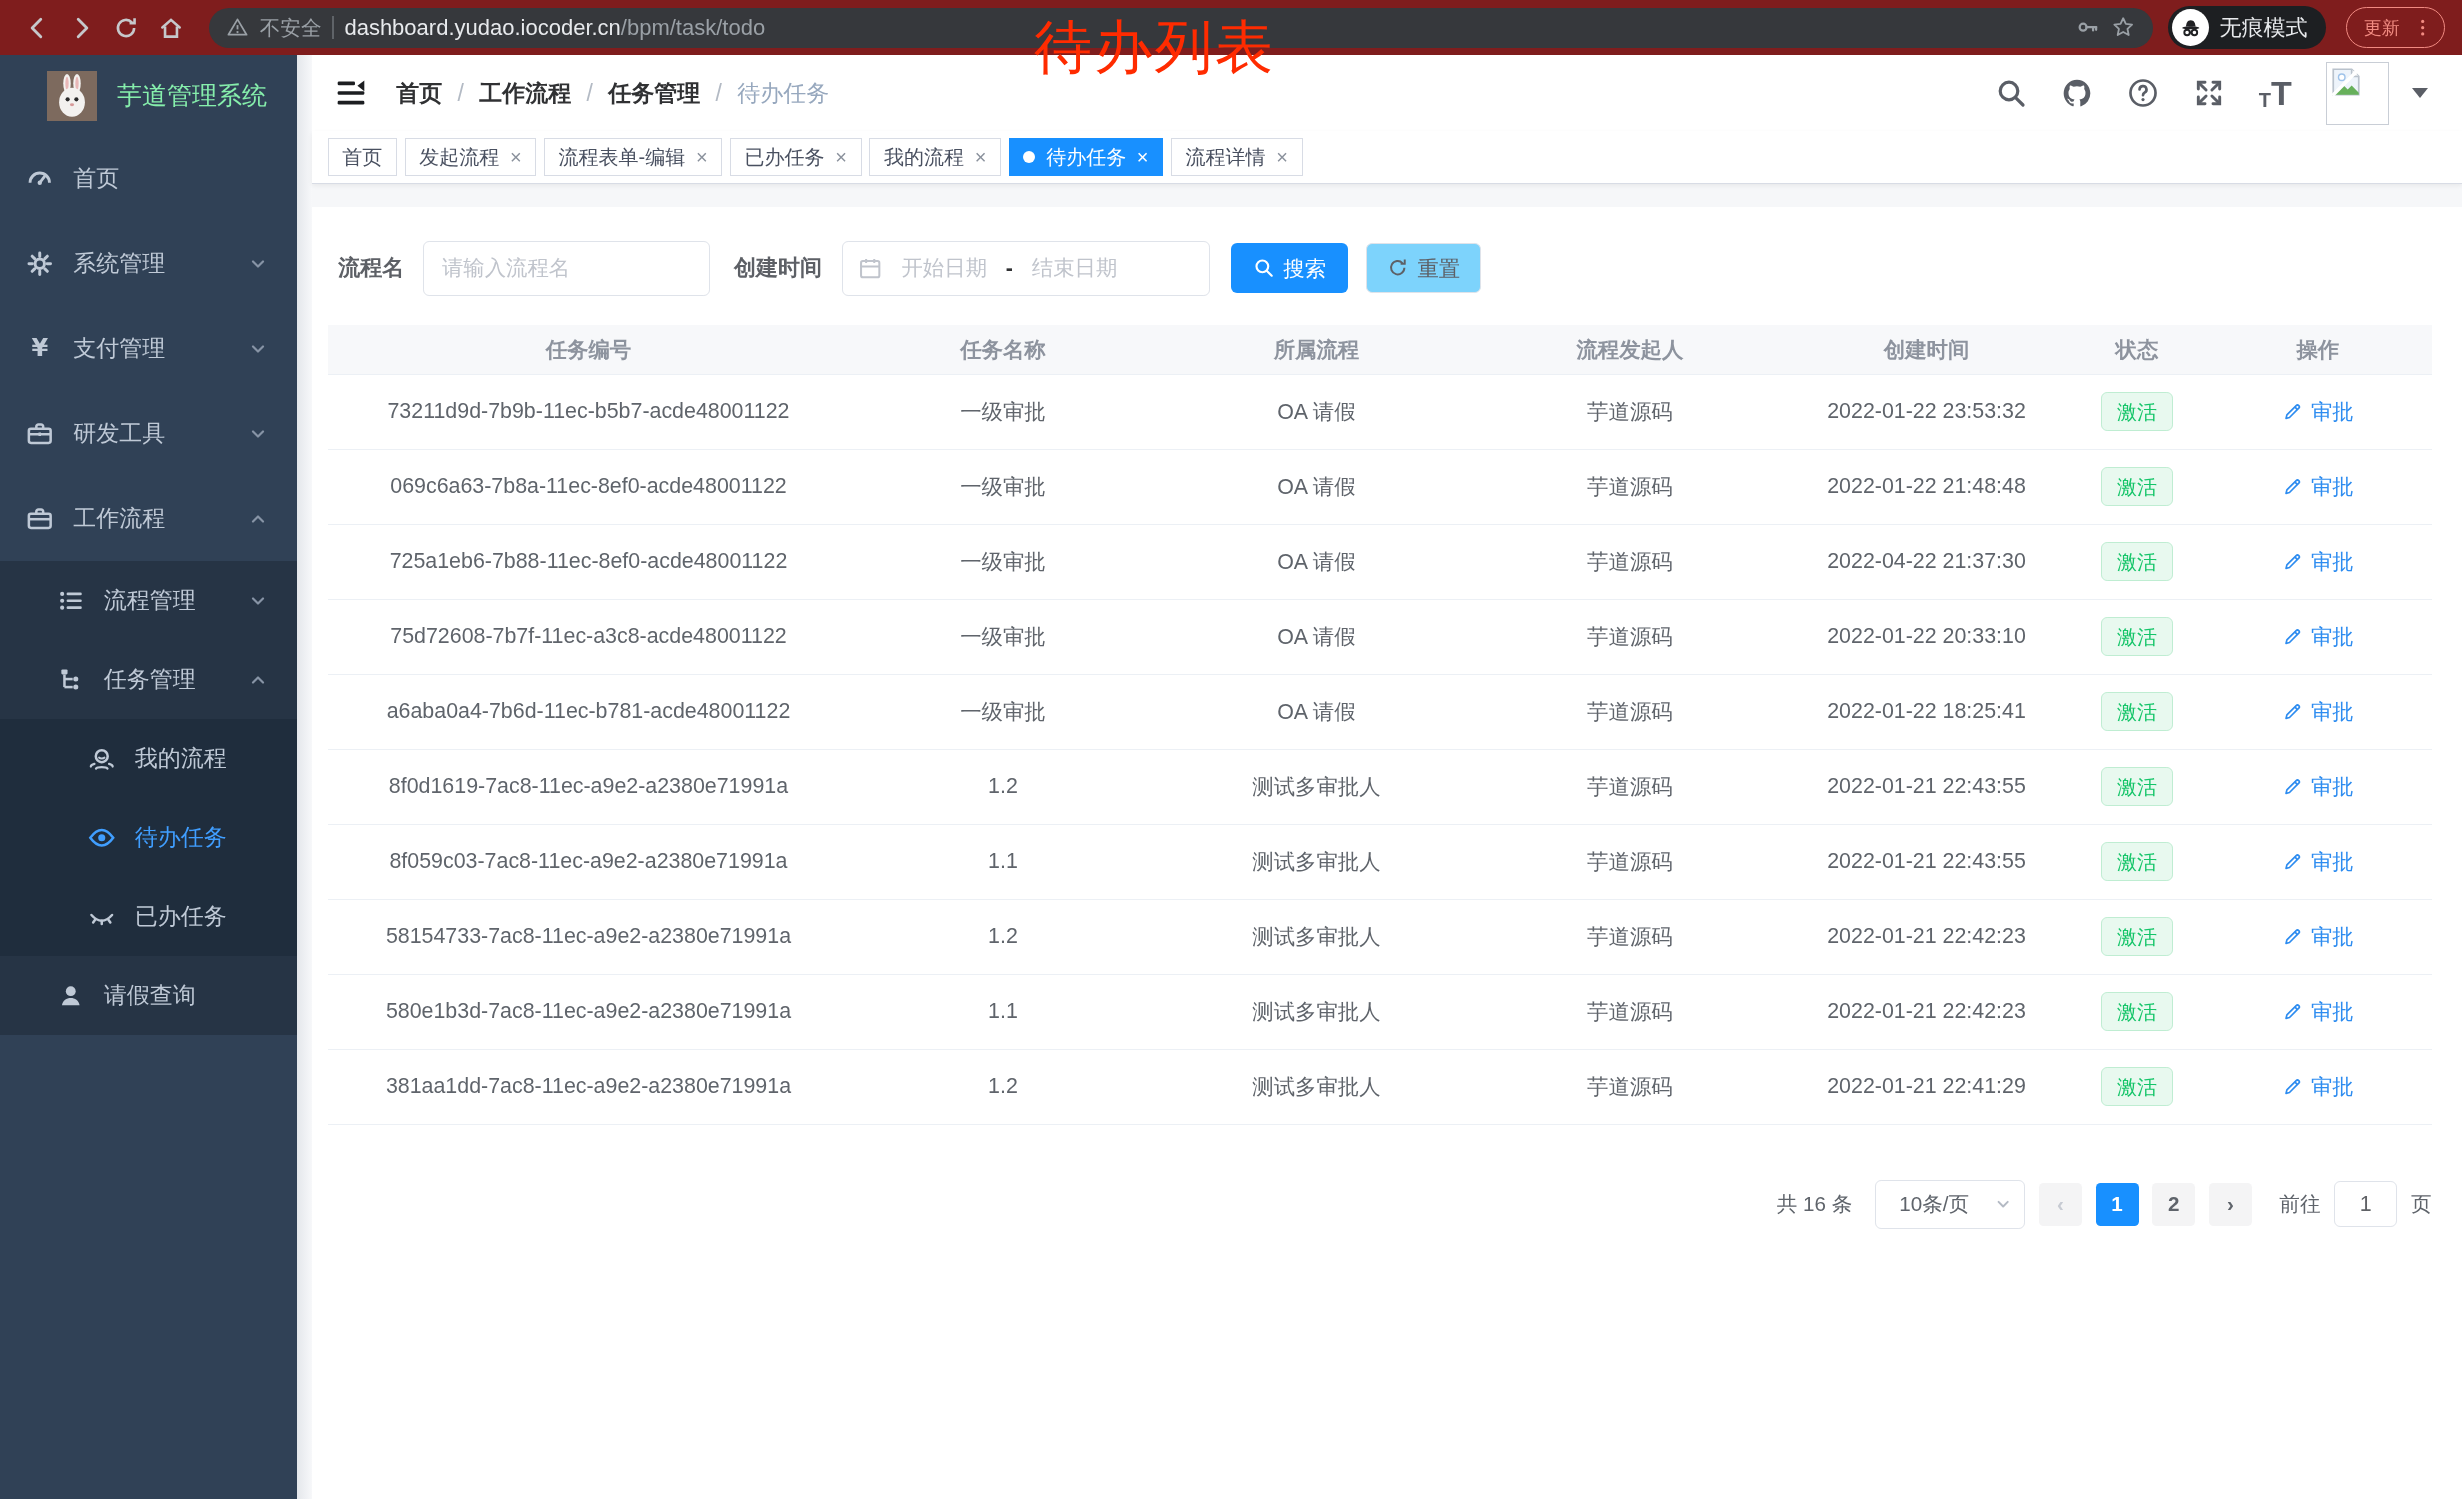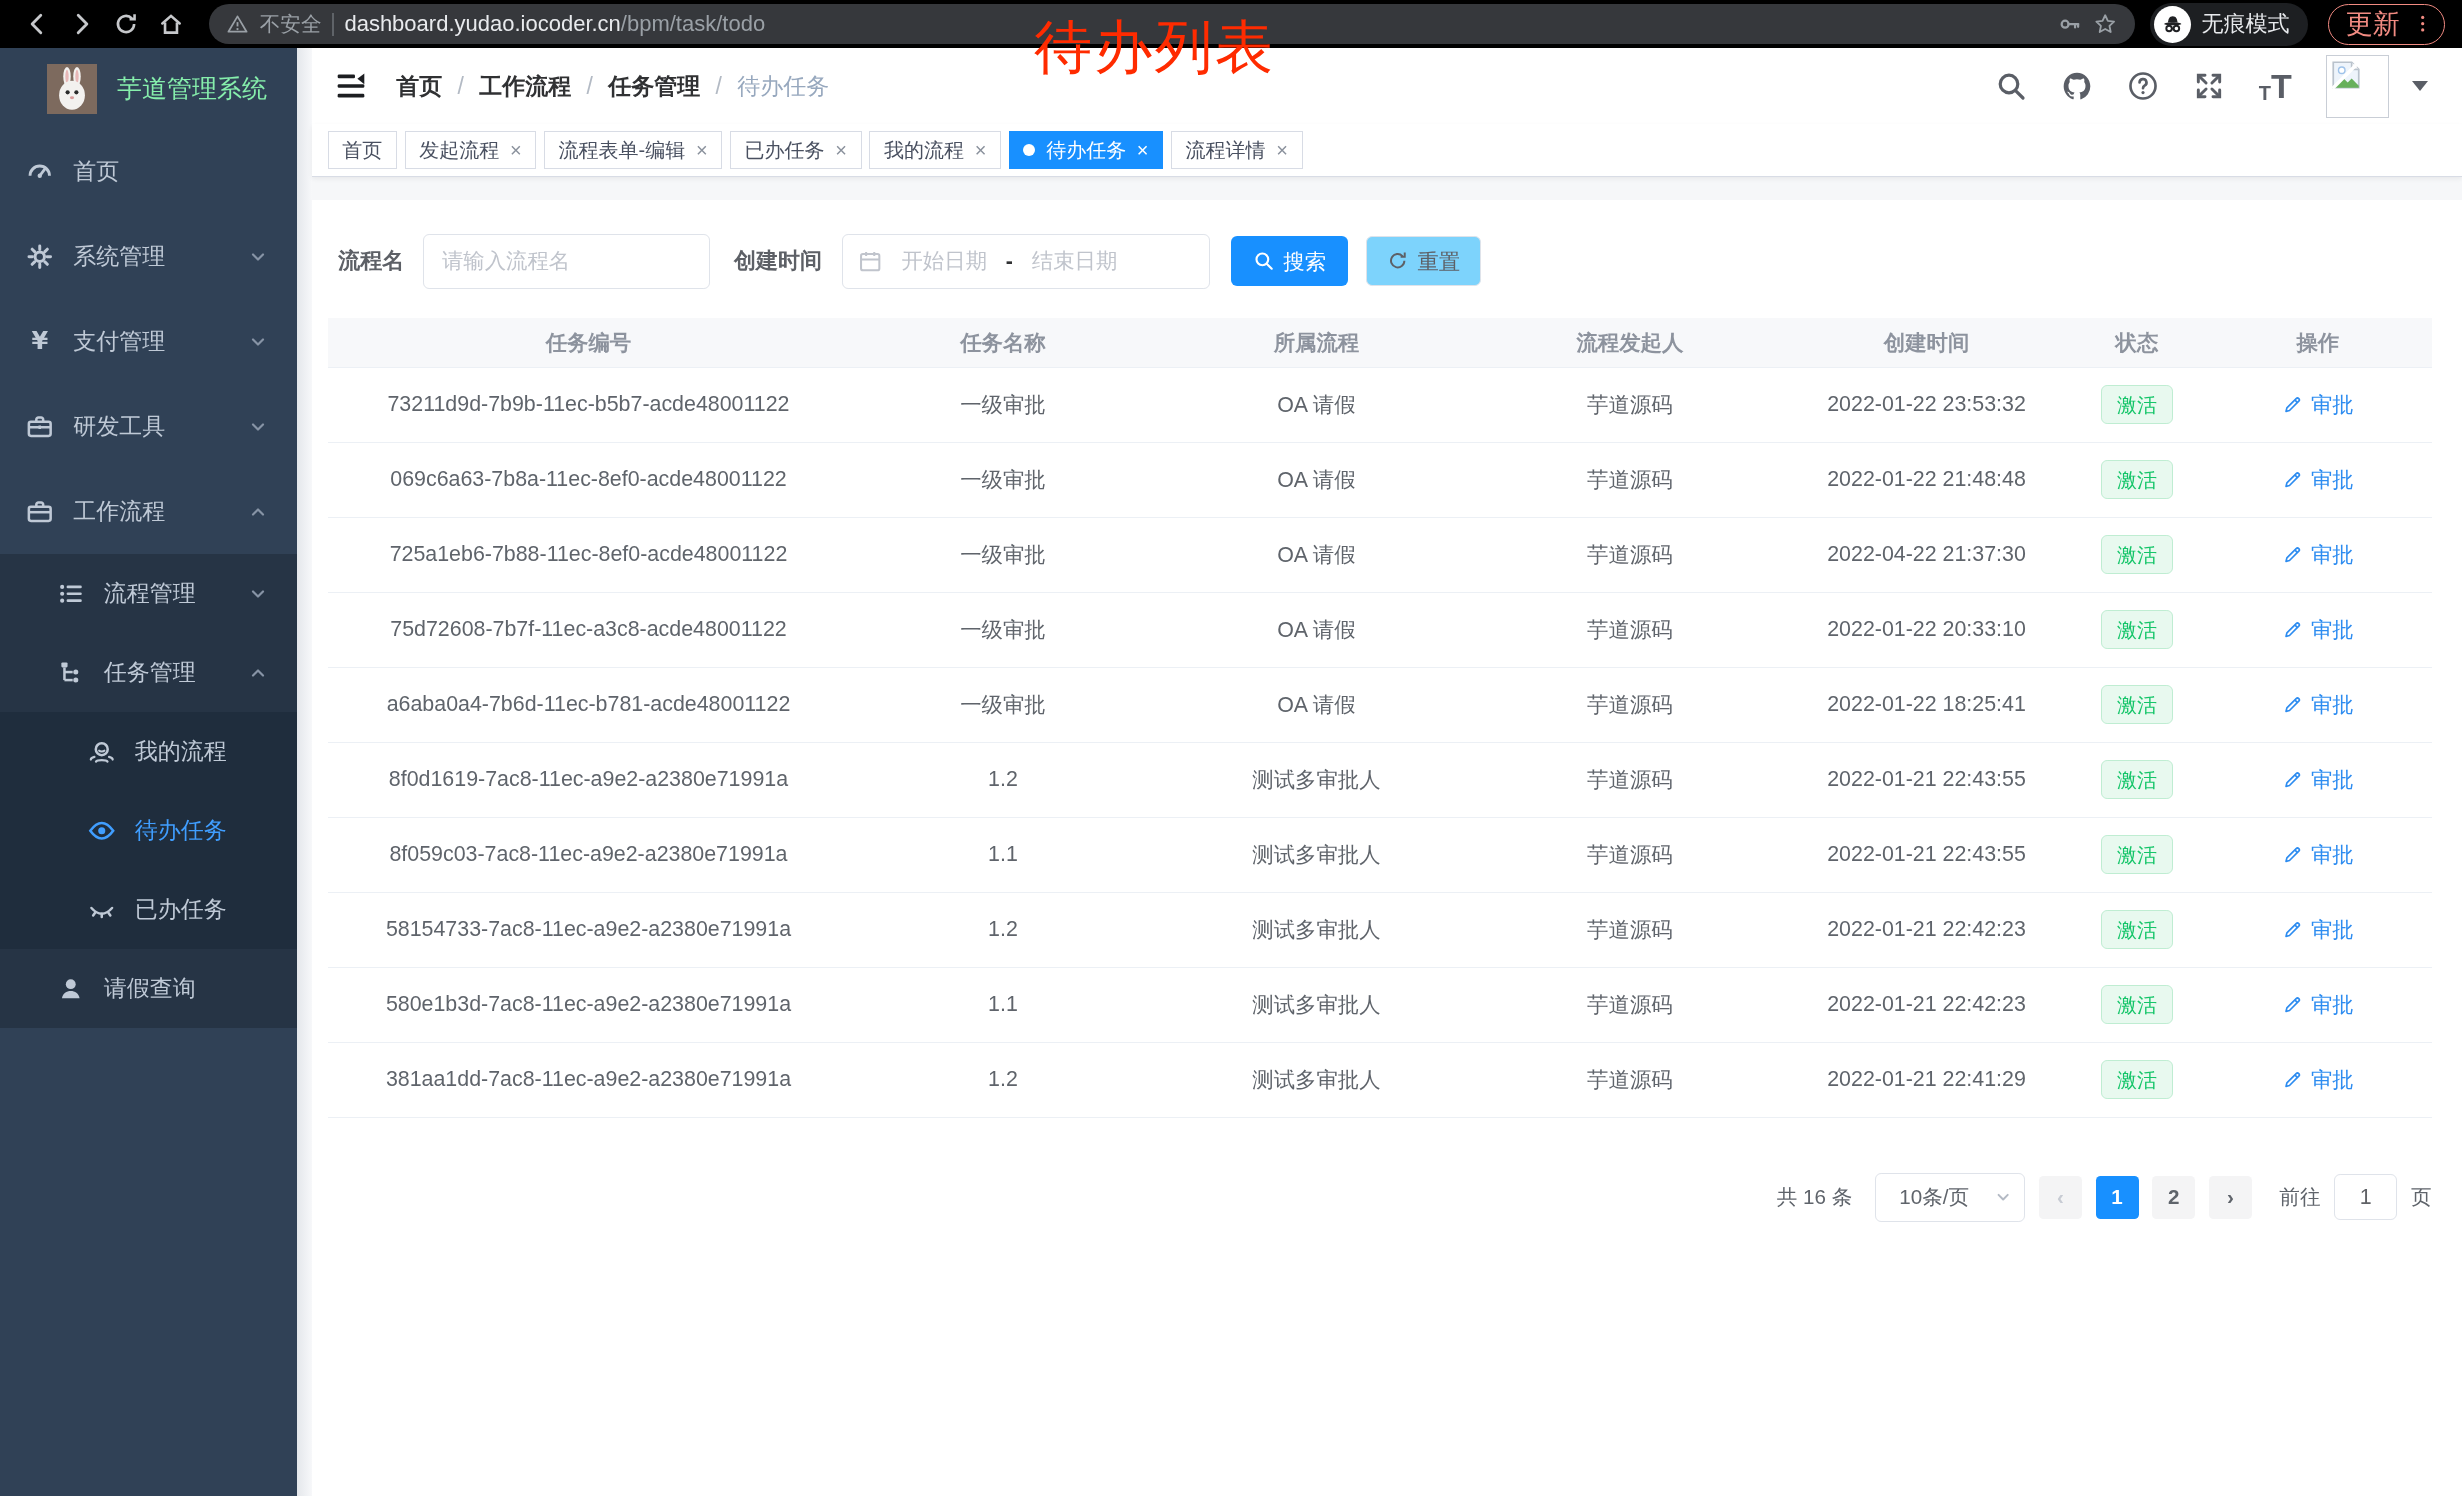--- a/index.html
+++ b/index.html
@@ -1,37 +1,37 @@
 <!DOCTYPE html>
 <html style="font-size:12.2px"><head>
 <meta charset="utf-8">
 <style>
   * { margin:0; padding:0; box-sizing:border-box; }
   html,body { width:2462px; height:1500px; overflow:hidden; }
   body { font-family:"Liberation Sans","DejaVu Sans",sans-serif; font-size:21.4px; background:#fff; position:relative; }
   svg { display:block; }
 
   
-  .chrome { height:48px; background:#000000; display:flex; align-items:center; padding:0 17px; gap:4.6px; }
+  .chrome { height:55px; background:#7f1d1d; display:flex; align-items:center; padding:0 17px; gap:4.6px; }
   .nav-btn { width:40px; height:40px; border-radius:50%; display:flex; align-items:center; justify-content:center; color:#c6c8cb; flex:none; }
   .nav-btn svg { width:26px; height:26px; }
   .omnibox { flex:1; height:40px; margin:0 10.7px 0 13.7px; background:#36383c; border-radius:20px; display:flex; align-items:center; padding:0 17px; gap:10.7px; min-width:0; }
   .omnibox .warn { color:#9aa0a6; } .omnibox .warn svg{ width:23px; height:23px;}
   .secure-label { color:#9aa0a6; font-size:20.6px; white-space:nowrap; }
   .omni-div { width:1.5px; height:23px; background:#5f6368; }
   .url { font-size:22px; color:#e8eaed; white-space:nowrap; }
   .url .path { color:#9aa0a6; }
   .omni-spacer { flex:1; }
   .omni-ico { color:#9aa0a6; } .omni-ico svg { width:24.4px; height:24.4px; }
   .incog { height:43px; background:#1d1f22; border-radius:21.4px; display:flex; align-items:center; gap:10.7px; padding:0 18.3px 0 3.8px; margin-right:15.3px; flex:none; }
   .hat-circle { width:37px; height:37px; border-radius:50%; background:#fff; display:flex; align-items:center; justify-content:center; }
   .hat-circle svg { width:27.5px; height:27.5px; }
   .incog-label { color:#e8eaed; font-size:22px; white-space:nowrap; }
   .update-pill { border:1.5px solid #f28b82; border-radius:23px; height:41px; display:flex; align-items:center; gap:12.2px; padding:0 10.7px 0 17px; color:#f28b82; flex:none; }
-  .update-label { font-size:27px; }
+  .update-label { font-size:18px; }
   .update-pill svg { width:21.4px; height:21.4px; }
 
   
   .app { display:flex; height:1448px; }
   .sidebar { width:297px; flex:none; background:#304156; color:#bfc9d6; overflow:hidden; }
   .logo-row { height:81px; display:flex; align-items:center; gap:20px; padding-left:47px; }
   .logo-img { width:50px; height:50px; flex:none; }
   .logo-title { color:#86efac; font-weight:normal; font-size:25px; white-space:nowrap; }
   .menu-item { display:flex; align-items:center; cursor:pointer; font-size:23px; }
   .menu-item .mi-icon { width:30.5px; display:flex; justify-content:center; flex:none; }

